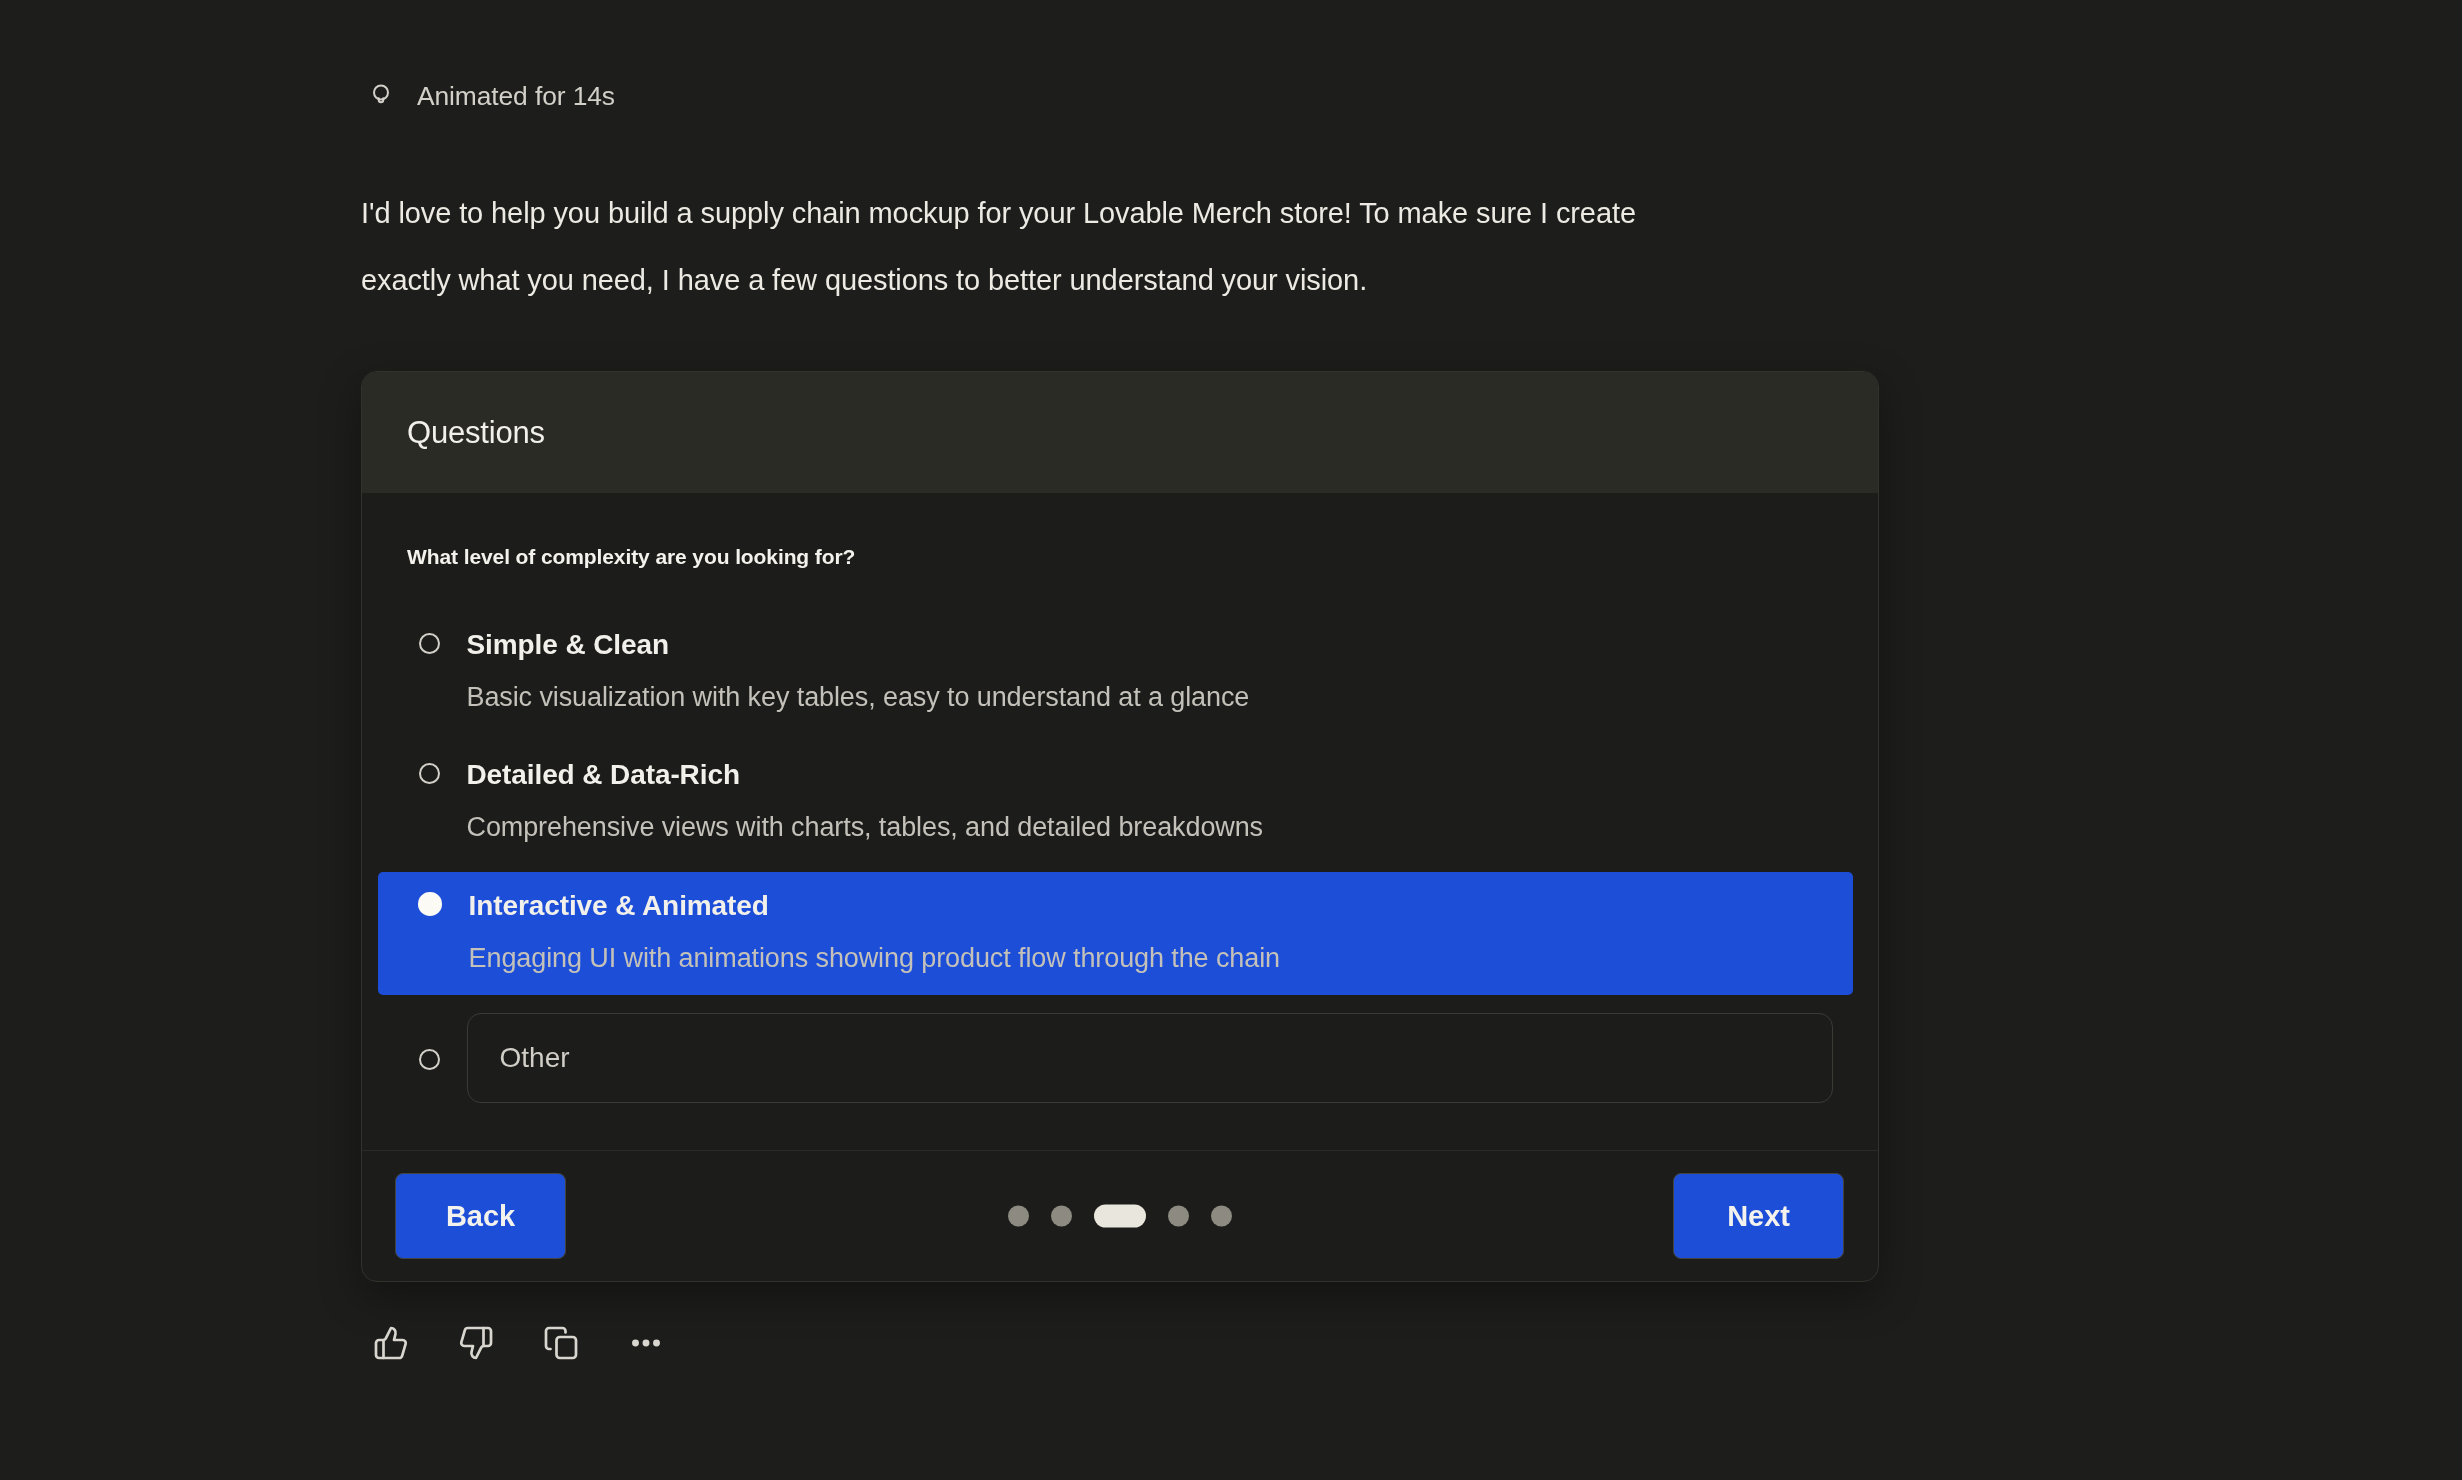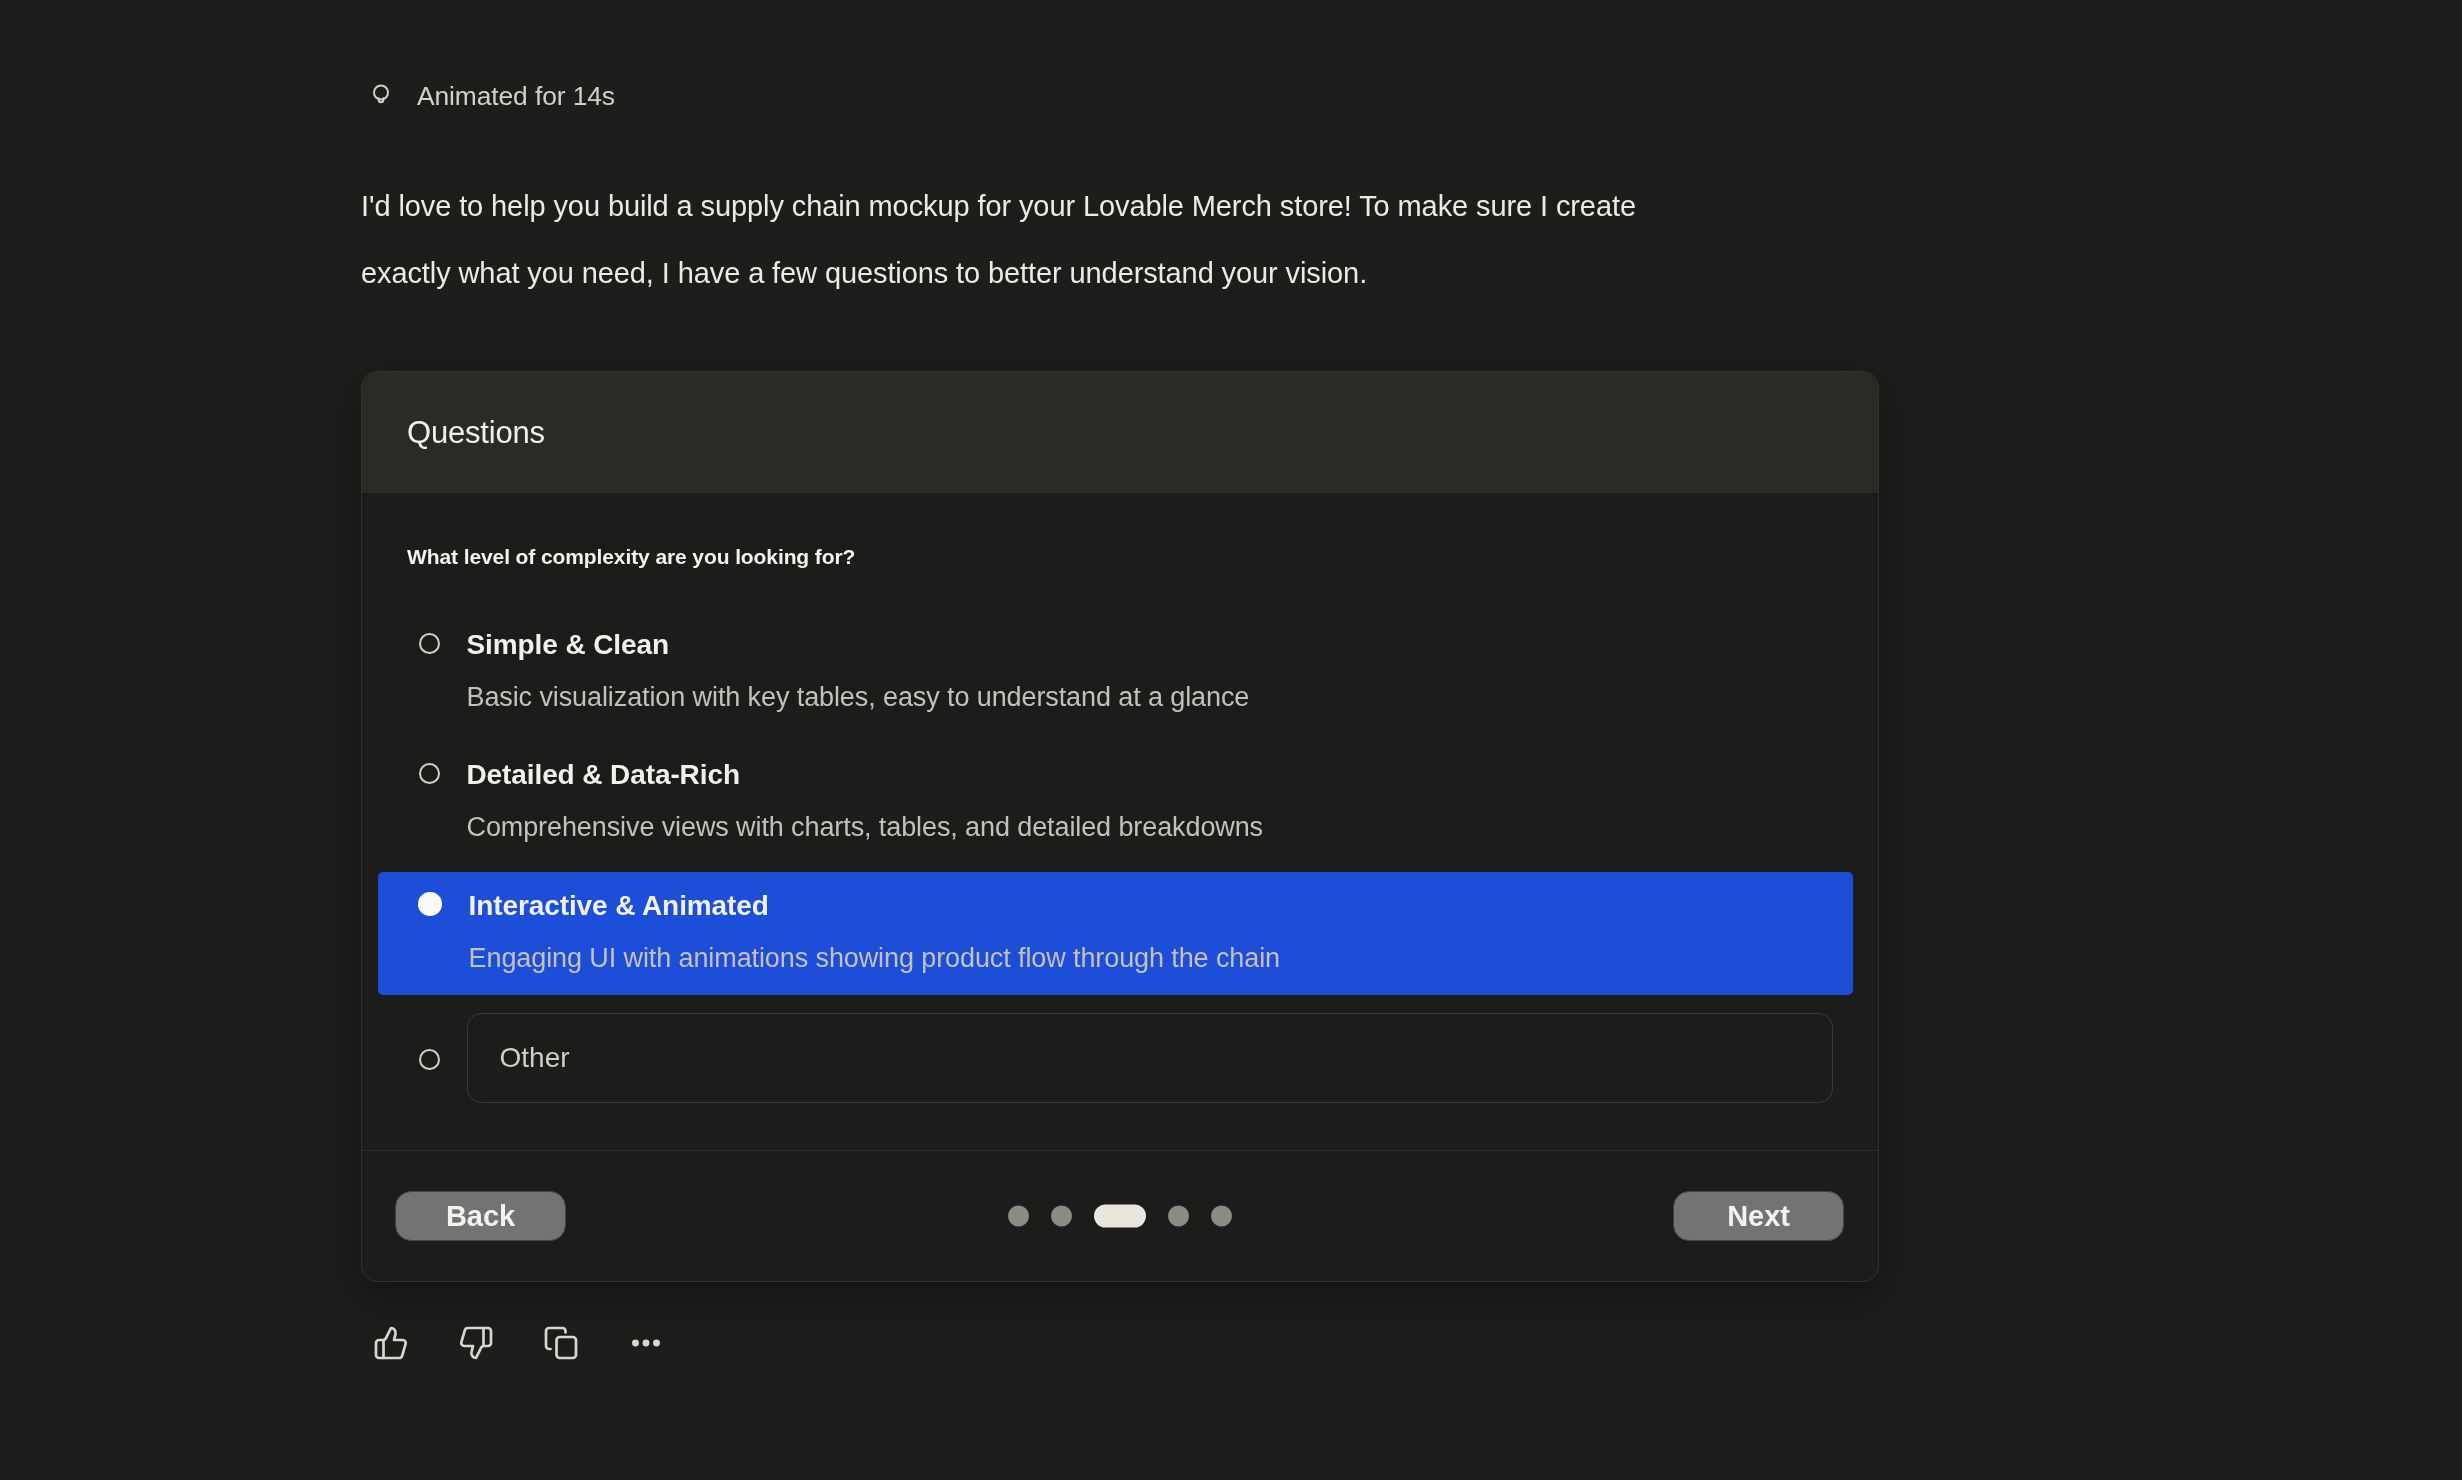--- a/index.html
+++ b/index.html
@@ -15,21 +15,21 @@
   .thought-row {
     position: absolute; left: 366px; top: 80px;
     display: flex; align-items: center; gap: 21px;
     color: #d2d0c8;
   }
   .thought-row svg { display: block; }
   .thought-label { font-size: 26.4px; line-height: 32px; letter-spacing: -0.1px; }
 
   
   .message {
-    position: absolute; left: 361px; top: 173px;
+    position: absolute; left: 361px; top: 180px;
     color: #eceae3; font-size: 29px; line-height: 67px; letter-spacing: -0.1px;
   }
   .message span { display: block; }
 
   
   .card {
     position: absolute; left: 361px; top: 371px;
     width: 1518px; height: 911px;
     background: #1c1c1a;
     border: 1.1px solid #32322d;
@@ -88,23 +88,23 @@
 
   
   .card-footer {
     flex: 0 0 131px;
     border-top: 1.1px solid #2c2c27;
     position: relative;
     display: flex; align-items: center; justify-content: space-between;
     padding: 0 34px 0 33px;
   }
   .nav-btn {
-    height: 50px; min-width: 171px; padding: 0 48px;
-    background: #737373;
-    border: 1.1px solid #44443e; border-radius: 16px;
+    height: 86px; min-width: 171px; padding: 0 48px;
+    background: #1d4ed8;
+    border: 1.1px solid #44443e; border-radius: 8px;
     color: #f4f2ec; font-size: 29px; font-weight: 700;
     font-family: "Liberation Sans", "DejaVu Sans", sans-serif;
     letter-spacing: -0.1px;
     cursor: pointer;
   }
   .dots {
     position: absolute; left: 50%; top: 50%; transform: translate(-50%, -50%);
     display: flex; align-items: center; gap: 22px;
   }
   .dot { width: 21px; height: 21px; border-radius: 50%; background: #8d8b81; }

